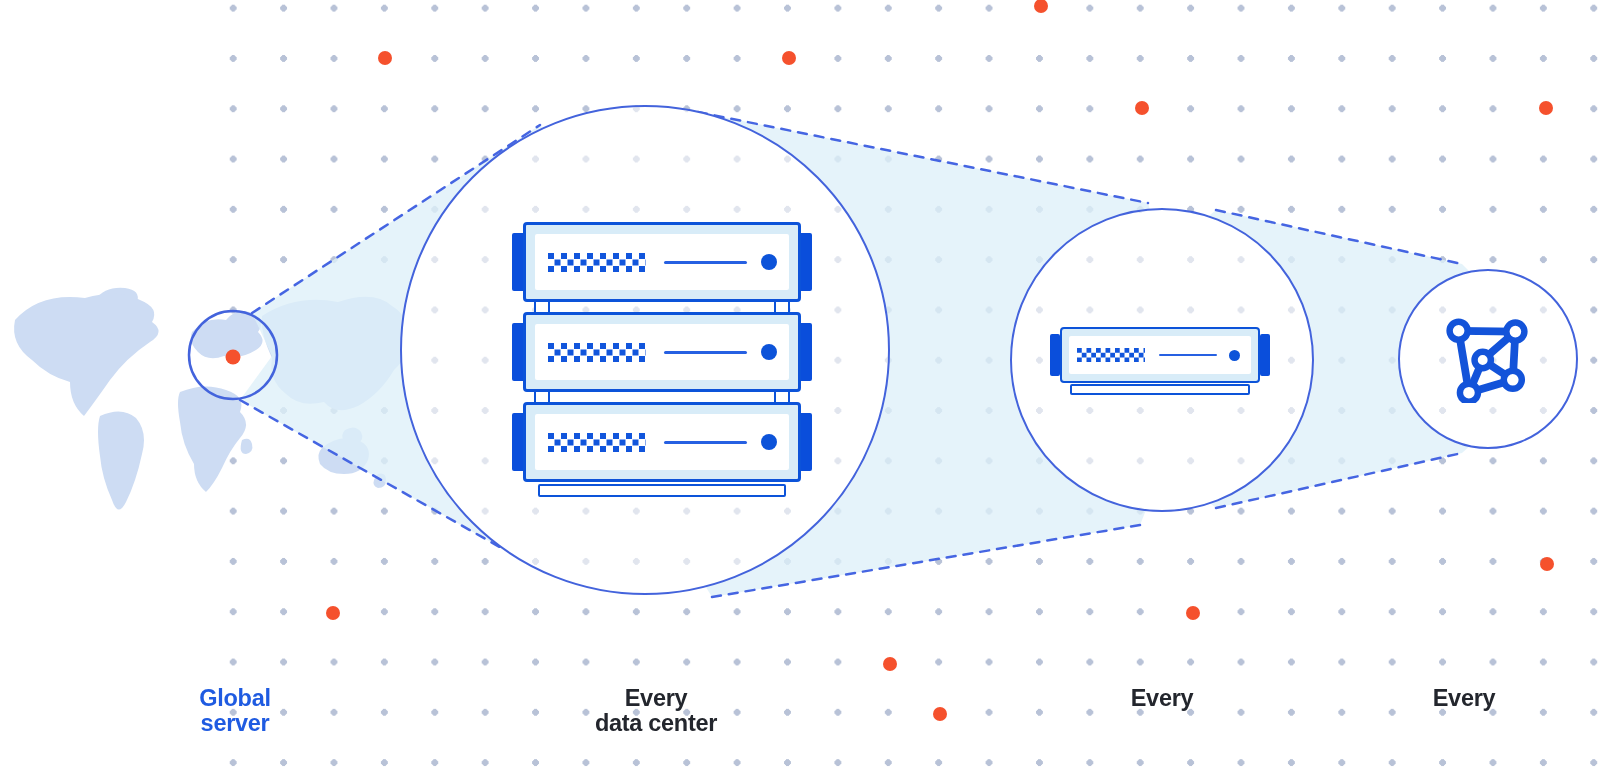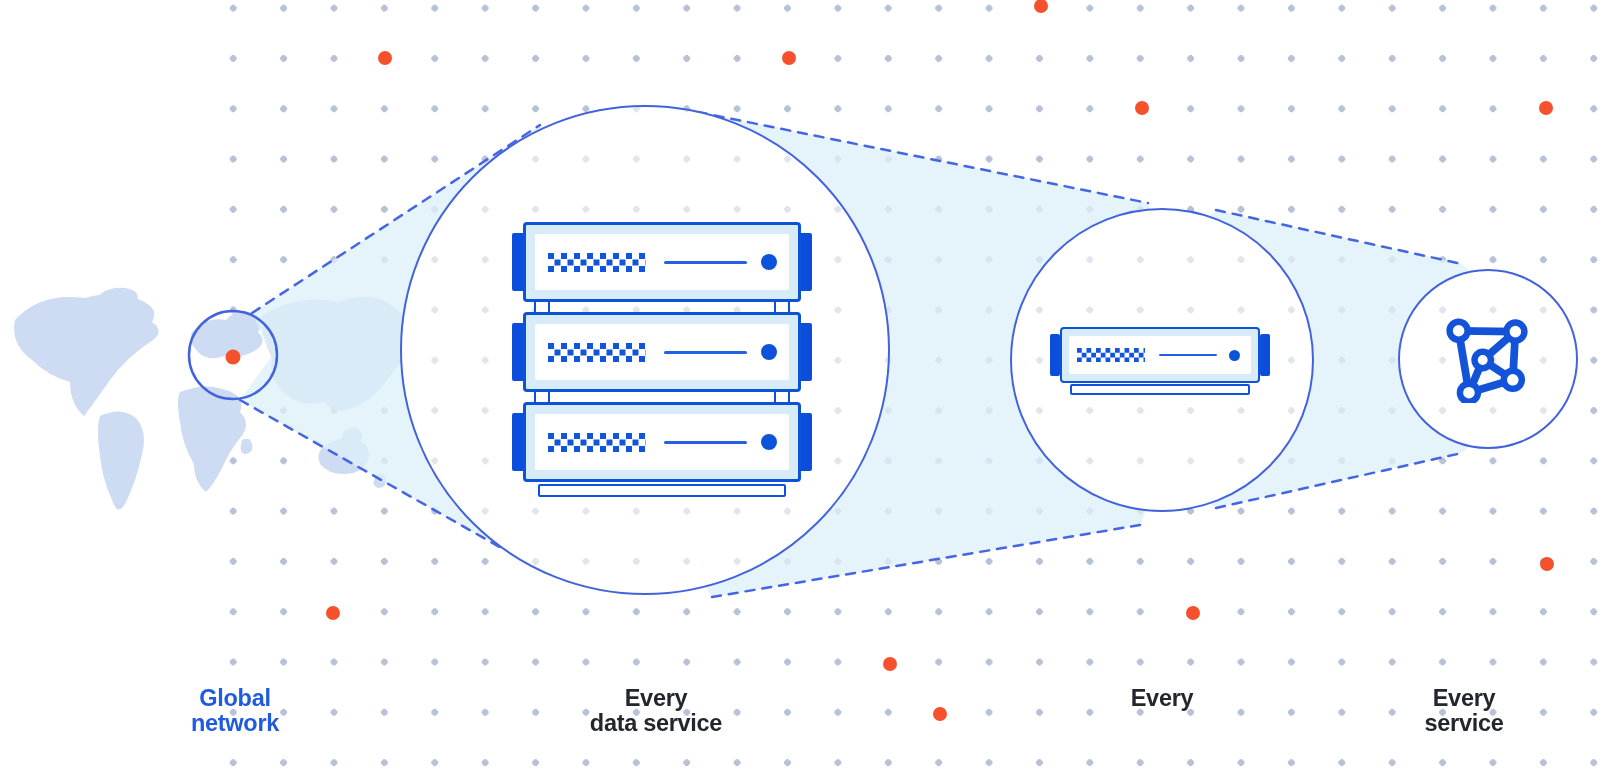--- a/index.html
+++ b/index.html
@@ -198,27 +198,26 @@
       <circle cx="17" cy="16" r="10.5"></circle>
       <circle cx="83" cy="17" r="10.5"></circle>
       <circle cx="29" cy="88" r="10.5"></circle>
       <circle cx="80" cy="73" r="10.5"></circle>
       <circle cx="45" cy="50" r="9.5"></circle>
     </g>
   </svg>
 
   <div class="lbl blue l1">
     <span>Global</span>
-    <span>network</span>
+    <span>server</span>
   </div>
   <div class="lbl l2">
     <span>Every</span>
-    <span>data service</span>
+    <span>data center</span>
   </div>
   <div class="lbl l3">
     <span>Every</span>
   </div>
   <div class="lbl l4">
     <span>Every</span>
-    <span>service</span>
   </div>
 
 </div>
 
 </body></html>

